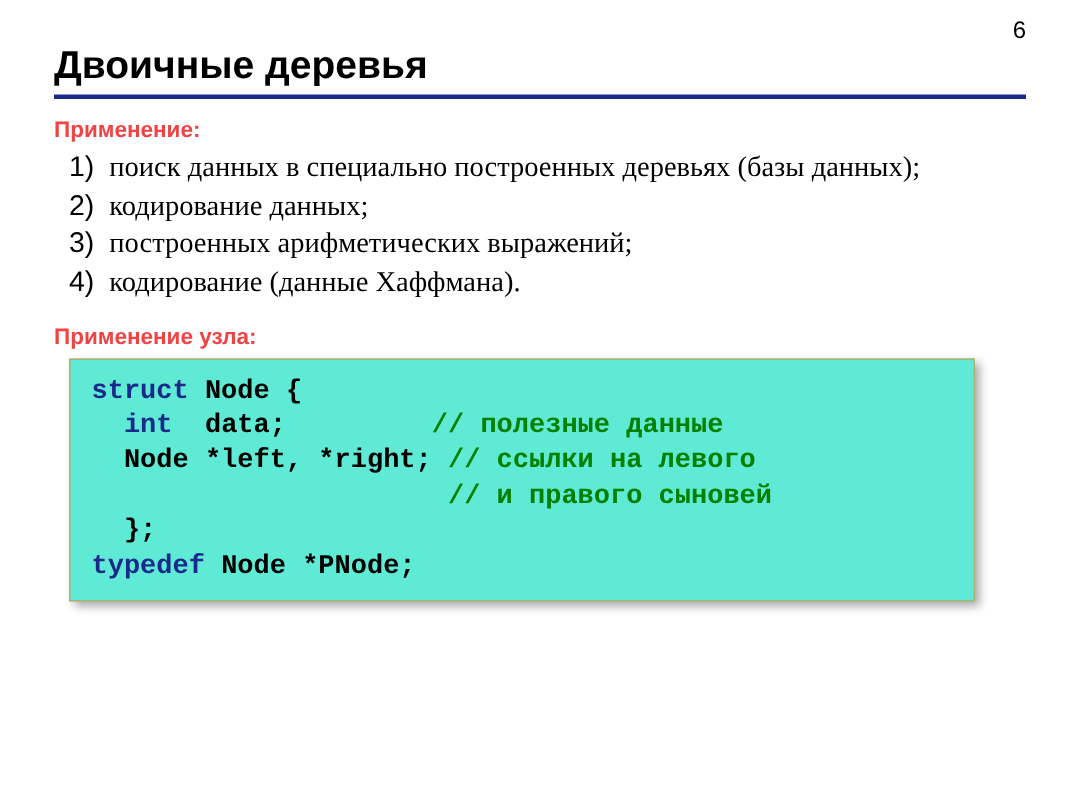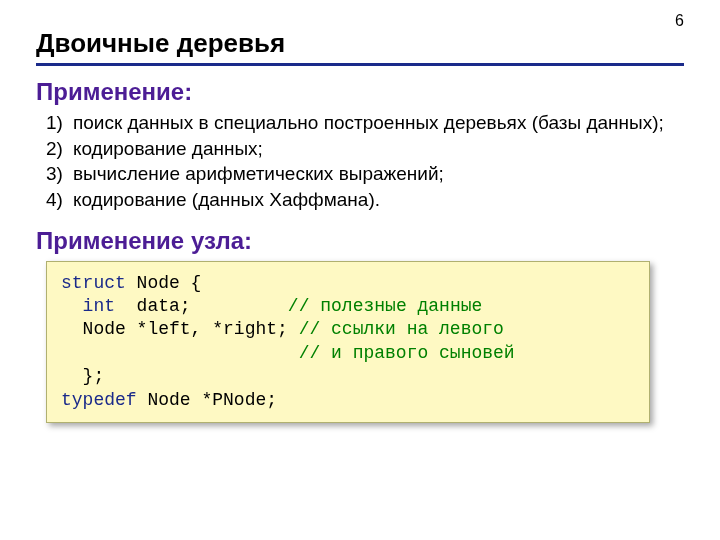--- a/index.html
+++ b/index.html
@@ -19,47 +19,47 @@
   }
   .title {
     font-size: 26px;
     font-weight: bold;
     color: #000;
     padding-bottom: 4px;
     border-bottom: 3px solid #1a2a8a;
     margin-bottom: 12px;
   }
   .section-label {
-    color: #4c1d95;
-    font-size: 24px;
+    color: #ef4444;
+    font-size: 15px;
     font-weight: bold;
     margin-top: 6px;
     margin-bottom: 4px;
   }
   .applications {
     font-size: 19px;
     line-height: 1.35;
     padding-left: 10px;
     margin-bottom: 14px;
   }
   .applications .item {
     display: flex;
   }
   .applications .num {
     min-width: 26px;
     text-align: right;
     padding-right: 10px;
   }
-  .applications .txt { flex: 1; }
+  .applications .txt { flex: 1; font-family: Liberation Serif, serif; }
   .code-box {
-    background: #fef9c3;
+    background: #5eead4;
     border: 1px solid #b0b070;
     box-shadow: 3px 3px 6px rgba(0,0,0,0.35);
     font-family: "Courier New", monospace;
-    font-weight: normal;
+    font-weight: bold;
     font-size: 18px;
     line-height: 1.3;
     color: #000;
     padding: 10px 14px 10px 14px;
     margin: 6px 34px 0 10px;
     white-space: pre;
   }
   .kw { color: #1a2a8a; }
   .cm { color: #008000; }
 </style>
@@ -76,25 +76,25 @@
   <div class="item">
     <div class="num">1)</div>
     <div class="txt">поиск данных в специально построенных деревьях (базы данных);</div>
   </div>
   <div class="item">
     <div class="num">2)</div>
     <div class="txt">кодирование данных;</div>
   </div>
   <div class="item">
     <div class="num">3)</div>
-    <div class="txt">вычисление арифметических выражений;</div>
+    <div class="txt">построенных арифметических выражений;</div>
   </div>
   <div class="item">
     <div class="num">4)</div>
-    <div class="txt">кодирование (данных Хаффмана).</div>
+    <div class="txt">кодирование (данные Хаффмана).</div>
   </div>
 </div>
 
 <div class="section-label">Применение узла:</div>
 
 <div class="code-box"><span class="kw">struct</span><span> Node {</span>
   <span class="kw">int</span><span>  data;</span>         <span class="cm">// полезные данные</span>
 <span>  Node *left, *right; </span><span class="cm">// ссылки на левого</span>
                       <span class="cm">// и правого сыновей</span>
 <span>  };</span>

